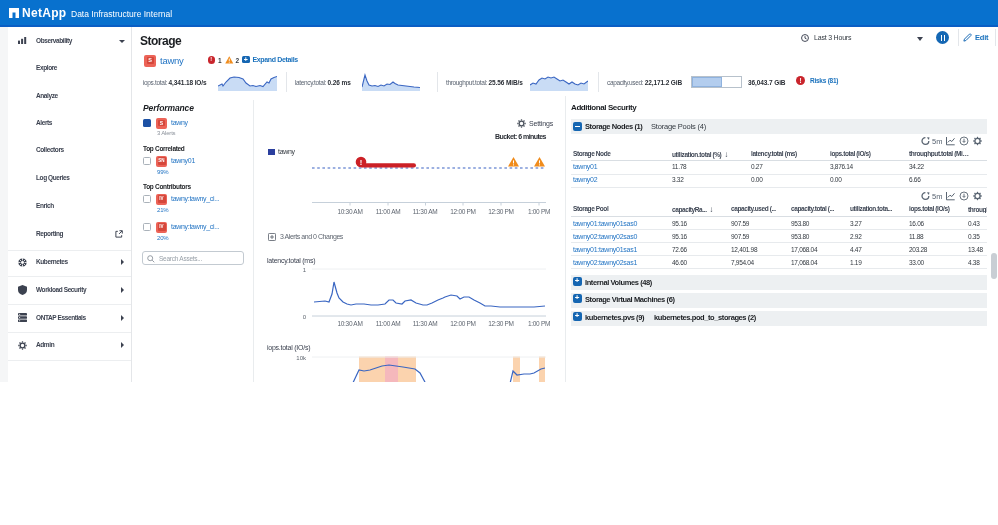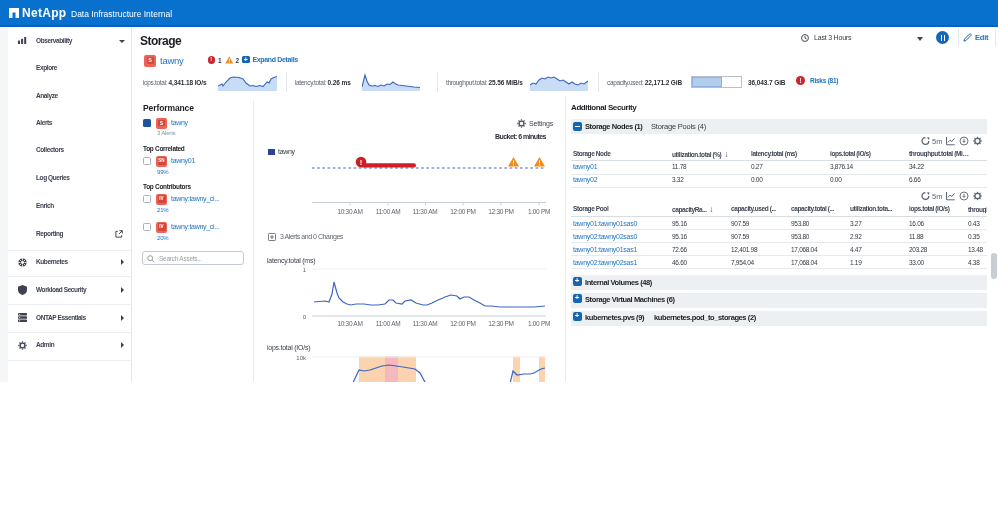--- a/index.html
+++ b/index.html
@@ -170,21 +170,21 @@
     <path d="M0 12 L3 10 6 11 9 7 12 5 15 6 18 4 21 5 24 4 27 6 30 8 33 7 36 9 39 11 42 9 45 11 48 12 51 10 54 11 58 8" fill="none" stroke="#3a66c2" stroke-width="1.1"></path>
   </svg>
   <div class="vdiv" style="left:598px;top:72px;height:20px;"></div>
   <div class="lbl" style="left:607px;top:79px;">capacity.used: <span class="val">22,171.2 GiB</span></div>
   <div class="abs" style="left:691px;top:76px;width:51px;height:12px;border:1px solid #b7c1cb;background:#fff;"></div>
   <div class="abs" style="left:692px;top:77px;width:30px;height:10px;background:#b3cdee;border:1px solid #8fb2de;"></div>
   <div class="abs val nowrap" style="left:748px;top:79px;font-size:6.5px;">36,043.7 GiB</div>
   <div class="abs" style="left:796px;top:76px;width:9px;height:9px;border-radius:50%;background:#c9252c;color:#fff;font-size:6.5px;font-weight:bold;text-align:center;line-height:9px;">!</div>
   <div class="lnk" style="left:810px;top:77px;font-size:6.5px;letter-spacing:-0.25px;">Risks (81)</div>
 
-  <div class="title" style="left:143px;top:103px;font-size:8.5px;letter-spacing:-0.1px;">Performance</div>
+  <div class="title" style="left:143px;top:103px;font-size:8.5px;letter-spacing:-0.1px;font-style:italic;">Performance</div>
   <div class="vdiv" style="left:253px;top:100px;height:390px;background:#e9ecee;"></div>
   <div class="vdiv" style="left:565px;top:96px;height:404px;background:#e9ecee;"></div>
 
   <div class="abs" style="left:143px;top:119px;width:8px;height:8px;background:#1c51a4;border-radius:1.5px;"></div>
   <div class="aicon" style="left:156px;top:117.5px;width:11px;height:11px;"></div>
   <div class="aicon2" style="left:158.2px;top:119.7px;width:6.6px;height:6.6px;font-size:5px;line-height:6.6px;">S</div>
   <div class="itm" style="left:171px;top:119px;">tawny</div>
   <div class="abs nowrap" style="left:157px;top:130px;font-size:6px;letter-spacing:-0.2px;color:#8b929b;">3 Alerts</div>
   <div class="sec" style="left:143px;top:145px;">Top Correlated</div>
   <div class="ckb" style="left:143px;top:157px;"></div>

